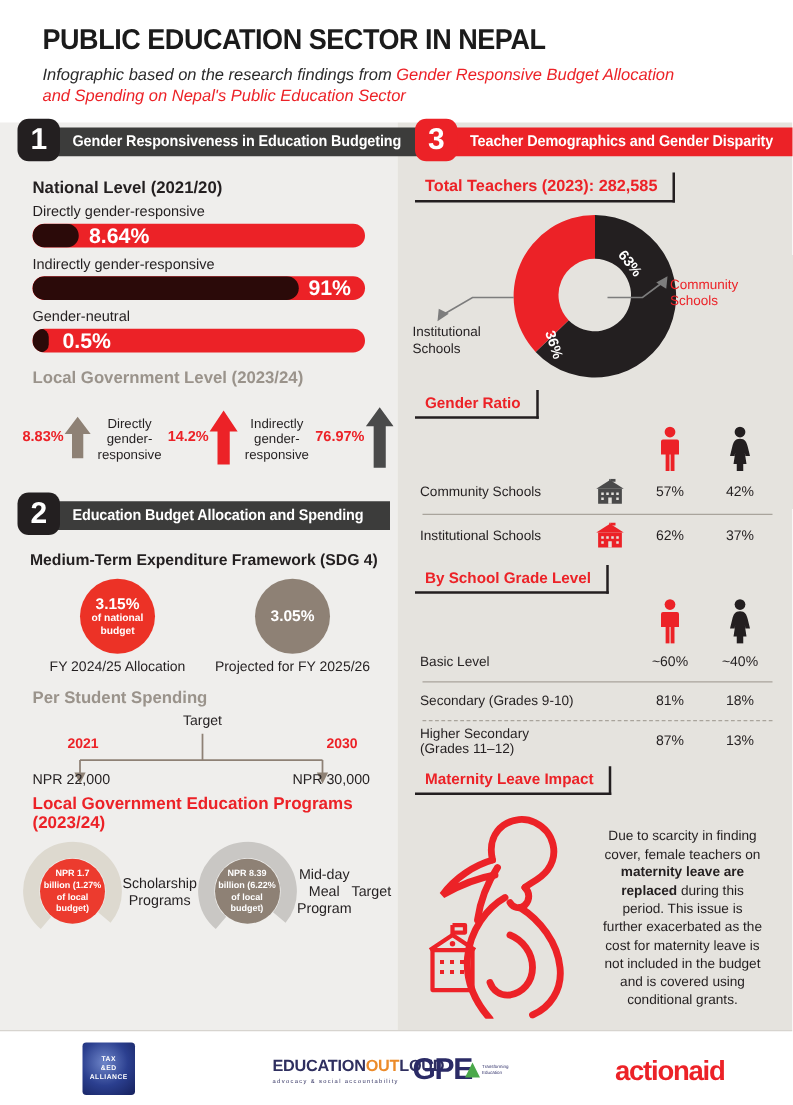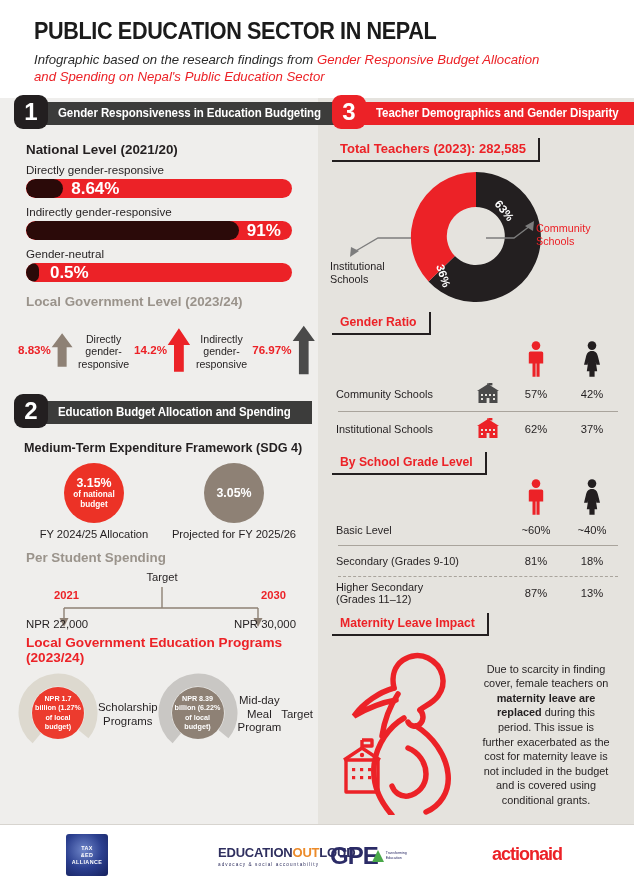--- a/index.html
+++ b/index.html
@@ -142,21 +142,21 @@
     display:flex;align-items:center;justify-content:center;overflow:hidden;}
   .logo-tax .tx{color:#fff;font-size:5.4px;font-weight:bold;text-align:center;line-height:7px;letter-spacing:.4px;}
   .logo-eo{position:absolute;left:218px;top:845px;}
   .logo-eo .l1{font-size:13px;font-weight:bold;color:#2f2f5f;letter-spacing:-0.2px;}
   .logo-eo .l1 .o{color:#ec8b2a;}
   .logo-eo .l2{font-size:4.6px;color:#2f2f5f;letter-spacing:1.1px;margin-top:2px;}
   .logo-gpe{position:absolute;left:330px;top:842px;display:flex;align-items:center;}
   .logo-gpe .g{font-size:24px;font-weight:bold;color:#2b2b66;letter-spacing:-1px;}
   .logo-gpe .tri{width:0;height:0;border-left:6px solid transparent;border-right:6px solid transparent;border-bottom:12px solid #4aa84a;margin-left:-6px;}
   .logo-gpe .sm{font-size:3.6px;color:#2b2b66;line-height:4.6px;margin-left:2px;}
-  .logo-aa{position:absolute;left:492px;top:844px;font-size:18px;font-weight:bold;color:#ec2227;letter-spacing:-1px;}
+  .logo-aa{position:absolute;left:492px;top:844px;font-size:22px;font-weight:bold;color:#ec2227;letter-spacing:-1px;}
 </style>
 </head>
 <body>
 
 <div class="page">
 
   <div class="header">
     <div class="title">PUBLIC EDUCATION SECTOR IN NEPAL</div>
     <div class="subtitle"><span>Infographic based on the research findings from </span><span class="hl">Gender Responsive Budget Allocation and Spending on Nepal's Public Education Sector</span></div>
   </div>

